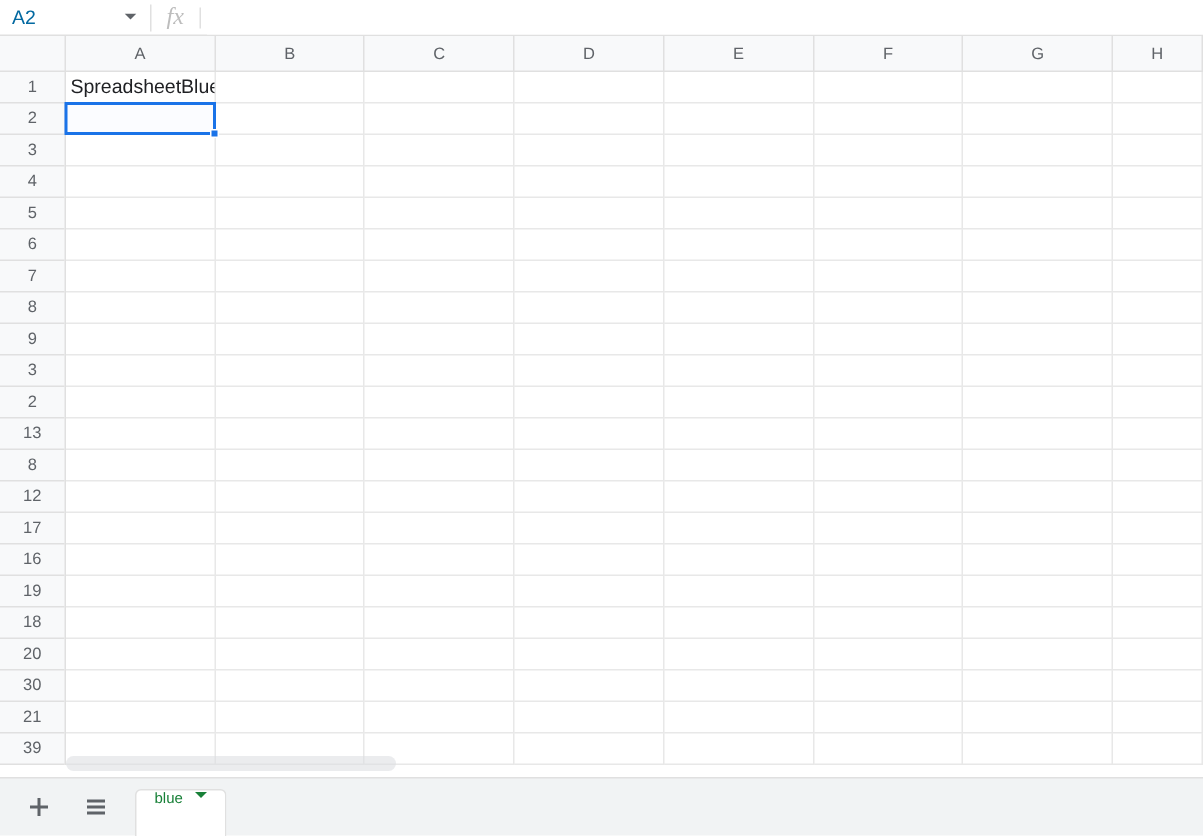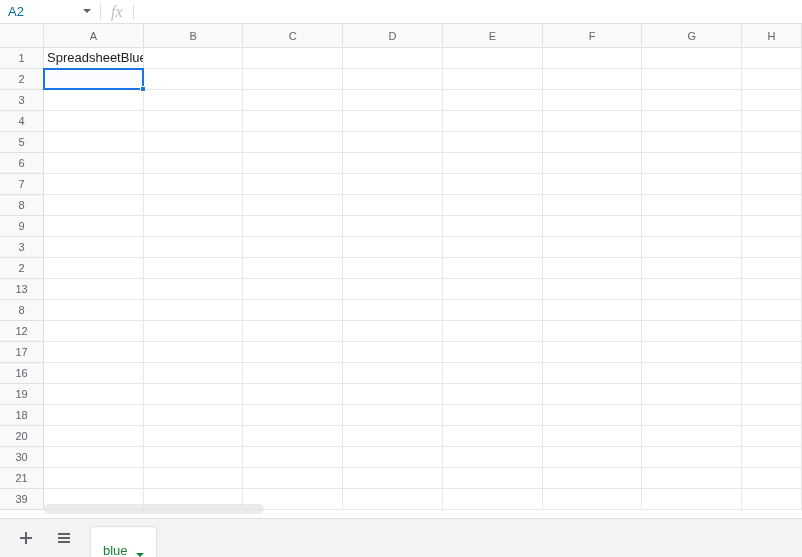--- a/index.html
+++ b/index.html
@@ -27,21 +27,21 @@
   .cell.last { width:60px; }
   .selection { position:absolute; border:2px solid #1a73e8; background:rgba(26,115,232,0.02); pointer-events:none; }
   .sel-handle { position:absolute; width:6px; height:6px; background:#1a73e8; border:1px solid #fff; pointer-events:none;}
 
   
   .hscroll { position:absolute; left:44px; bottom:0; height:10px; width:220px; background:#dadce0; border-radius:5px; opacity:.55;}
 
   
   .tab-bar { position:absolute; bottom:0; left:0; right:0; height:39px; background:#f1f3f4; border-top:1px solid #e0e0e0; display:flex; align-items:center; padding-left:14px; gap:14px;}
   .tab-btn { width:24px; height:24px; display:flex; align-items:center; justify-content:center; color:#5f6368; cursor:pointer; border-radius:4px;}
-  .sheet-tab { background:#fff; height:32px; margin-top:7px; padding:0 12px; border-top-left-radius:4px; border-top-right-radius:4px; display:flex; align-items:flex-end; gap:8px; font-size:13px; color:#188038; border:1px solid #e0e0e0; border-bottom:none; cursor:pointer;}
+  .sheet-tab { background:#fff; height:32px; margin-top:7px; padding:0 12px; border-top-left-radius:4px; border-top-right-radius:4px; display:flex; align-items:flex-start; gap:8px; font-size:10px; color:#188038; border:1px solid #e0e0e0; border-bottom:none; cursor:pointer;}
   .sheet-tab svg { margin-top:1px;}
 </style>
 </head>
 <body>
 
 <div class="formula-row">
   <div class="name-box">
     <span>A2</span>
   </div>
   <div class="name-box-arrow">

